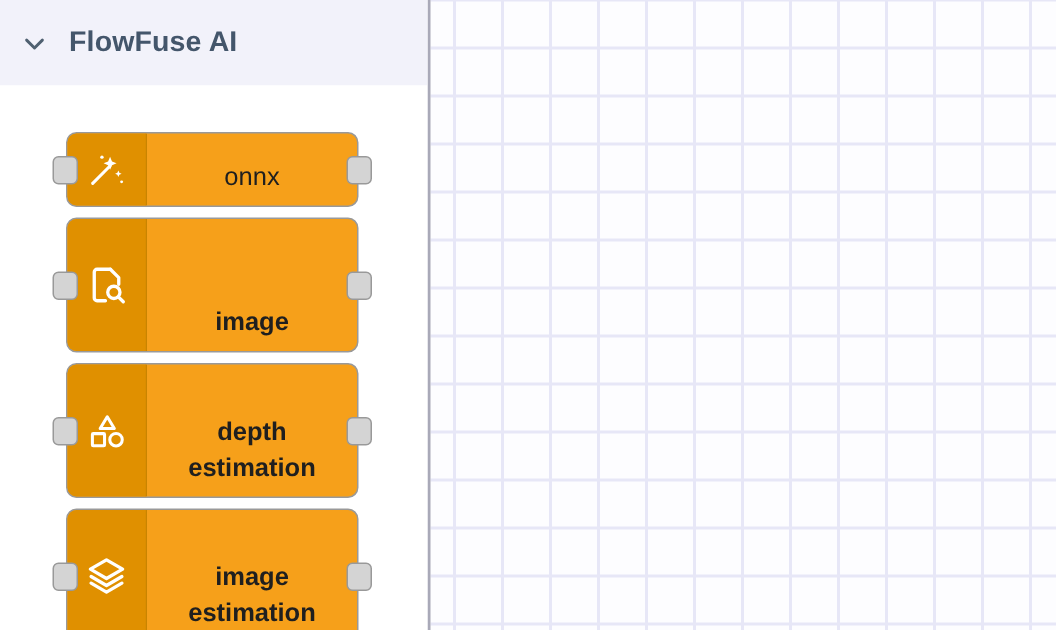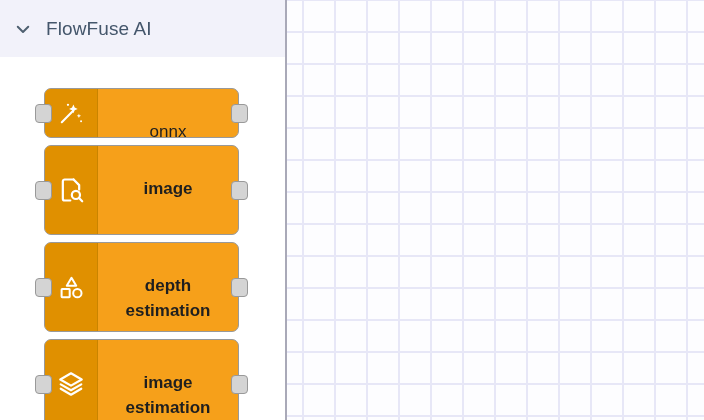--- a/index.html
+++ b/index.html
@@ -43,21 +43,21 @@
     width: 18px;
     height: 18px;
     flex: 0 0 18px;
     display: block;
     margin-right: 14px;
     color: #4f6070;
   }
   .chevron-icon svg { display: block; }
   .palette-title {
     font-size: 19px;
-    font-weight: normal;
+    font-weight: bold;
     color: #44566b;
     letter-spacing: .1px;
     line-height: 1;
     white-space: nowrap;
   }
 
   .palette-body {
     position: relative;
     height: 363px;
     background: #ffffff;
@@ -86,21 +86,21 @@
     border-radius: 6px 0 0 6px;
     display: flex;
     align-items: center;
     justify-content: center;
     color: #ffffff;
   }
   .node-icon-band svg { display: block; }
   .node-label {
     flex: 1 1 auto;
     display: flex;
-    align-items: flex-start;
+    align-items: flex-end;
     justify-content: center;
     text-align: center;
     font-size: 17px;
     line-height: 1.45;
     color: #1f1f1f;
     padding: 6px 8px;
     box-sizing: border-box;
     word-break: break-word;
     margin-top: 25px;
   }

